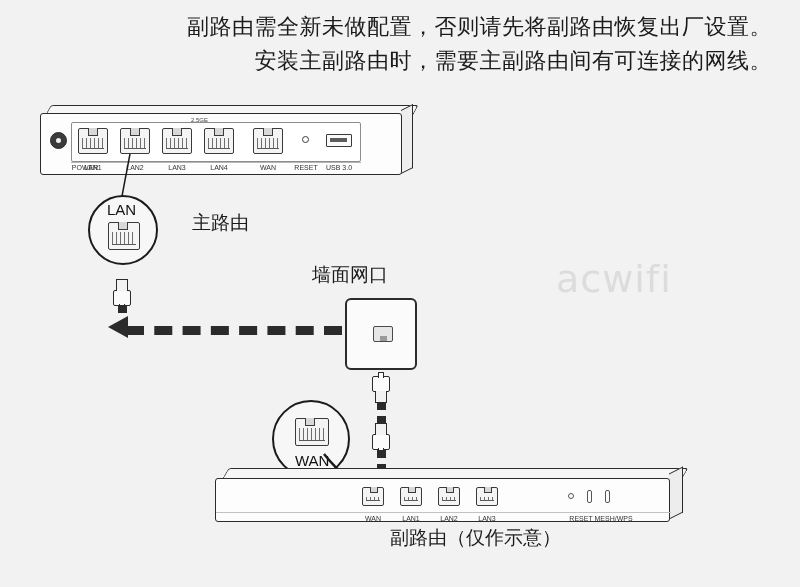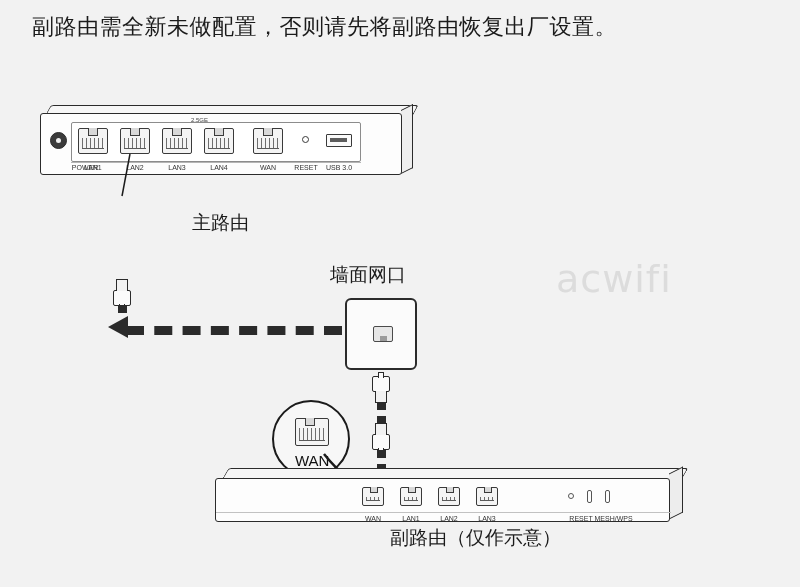--- a/index.html
+++ b/index.html
@@ -22,21 +22,21 @@
     position: absolute;
     left: 32px;
     top: 10px;
     width: 740px;
     color: #1b1b1b;
     font-size: 22px;
     line-height: 34px;
     letter-spacing: 0.5px;
     font-family: "DejaVu Sans", "Liberation Sans", sans-serif;
   }
-  #instructions div { white-space: nowrap; }
+  #instructions div { white-space: nowrap; text-align: right; }
 
   
   #watermark {
     position: absolute;
     left: 556px;
     top: 257px;
     font-size: 38px;
     color: #dcdcdc;
     font-family: "DejaVu Sans", "Liberation Sans", sans-serif;
     letter-spacing: 1px;
@@ -358,20 +358,21 @@
     width: 54px; height: 44px;
   }
 </style>
 </head>
 <body>
 
 <div id="page">
 
   <div id="instructions">
     <div>副路由需全新未做配置，否则请先将副路由恢复出厂设置。</div>
+    <div>安装主副路由时，需要主副路由间有可连接的网线。</div>
   </div>
 
   <div id="watermark">acwifi</div>
 
   <div id="main-router">
     <div class="top-edge"></div>
     <div class="side-edge"></div>
     <div class="body">
       <div class="inner-panel"></div>
       <div class="panel-divider"></div>
@@ -408,36 +409,42 @@
       <div class="port-caption" style="left:114px;top:50px;width:44px;">LAN3</div>
       <div class="port-caption" style="left:156px;top:50px;width:44px;">LAN4</div>
       <div class="port-caption" style="left:205px;top:50px;width:44px;">WAN</div>
       <div class="port-caption" style="left:243px;top:50px;width:44px;">RESET</div>
       <div class="port-caption" style="left:276px;top:50px;width:44px;">USB 3.0</div>
     </div>
   </div>
 
   <div class="cn-label" style="left:192px;top:210px;">主路由</div>
 
+  <div class="magnifier" style="left:88px;top:195px;width:70px;height:70px;">
+    <div class="callout-text" style="left:17px;top:4px;">LAN</div>
+    <div class="eth" style="left:18px;top:25px;width:32px;height:28px;">
+        <div class="pins"></div>
+      </div>
+  </div>
 
   <svg style="position:absolute;left:100px;top:150px;width:60px;height:60px;">
     <line x1="30" y1="4" x2="22" y2="46" stroke="#1b1b1b" stroke-width="1.5"></line>
   </svg>
 
   <div class="plug flip" style="left:113px;top:280px;">
     <div class="head"></div>
       <div class="clip"></div>
       <div class="tail"></div>
   </div>
   <div class="cable-vert" style="left:118px;top:305px;height:14px;"></div>
 
   <div id="cable-arrow"></div>
   <div id="cable-dashed"></div>
 
-  <div class="cn-label" style="left:330px;top:262px;text-align:center;">墙面网口</div>
+  <div class="cn-label" style="left:312px;top:262px;text-align:center;">墙面网口</div>
   <div id="wall-plate">
     <div class="socket"></div>
   </div>
 
   <div class="plug" style="left:372px;top:376px;">
     <div class="head"></div>
       <div class="clip"></div>
       <div class="tail"></div>
   </div>
   <div class="cable-vert" style="left:377px;top:402px;height:22px;"></div>

